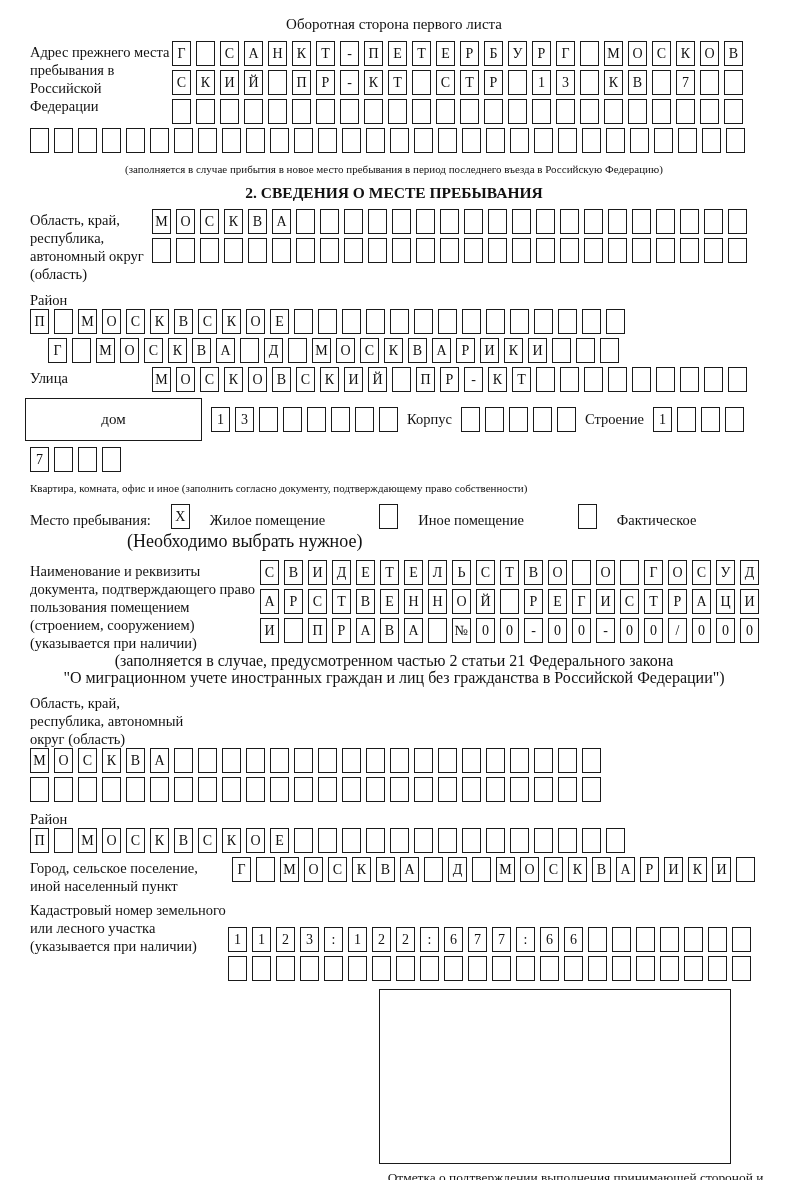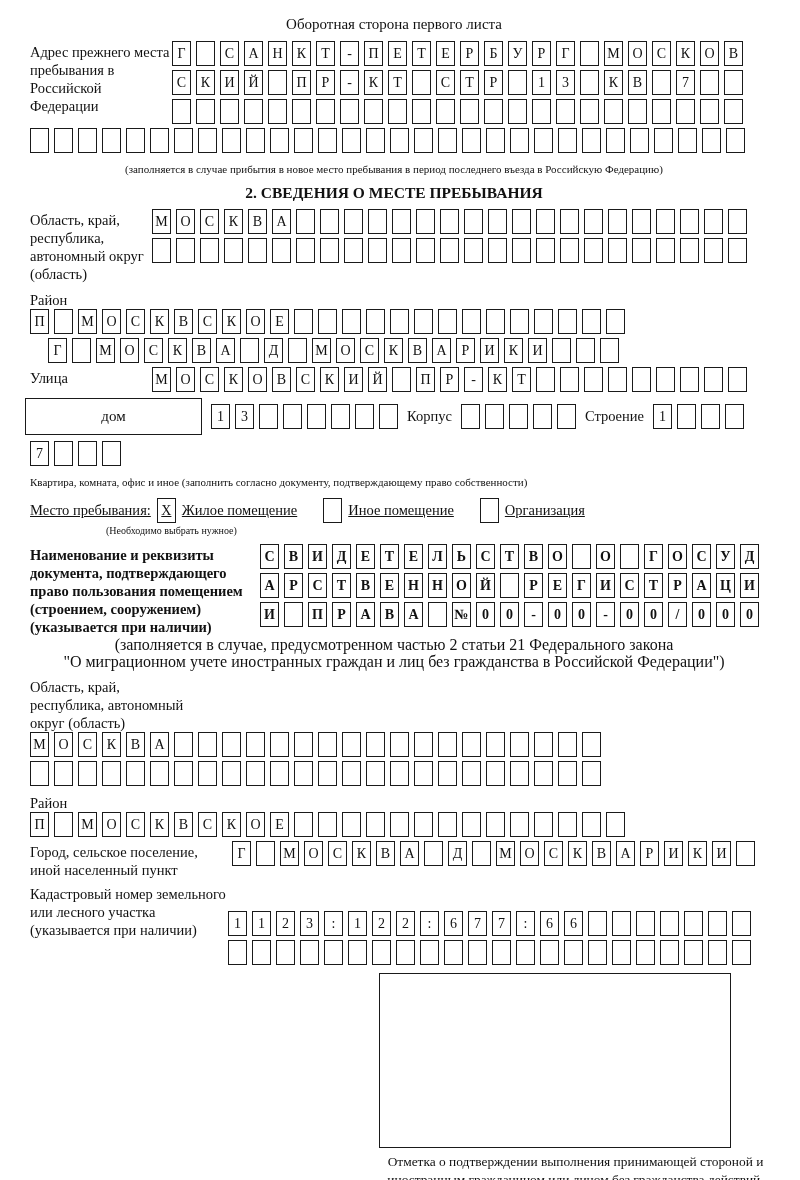--- a/index.html
+++ b/index.html
@@ -21,29 +21,29 @@
     font-size:14px;background:#fff;
   }
   .full{margin-top:4px;}
   .caption{font-size:11px;margin-top:10px;}
   .center{text-align:center;}
   .title{font-weight:bold;font-size:15.5px;text-align:center;margin:9px 0 7px 0;}
   .mt4{margin-top:4px;} .mt6{margin-top:6px;flex-direction:column;} .mt8{margin-top:8px;}
   .indent18{margin-left:18px;}
   .house-row{display:flex;align-items:center;gap:9px;margin-top:6px;}
   .wide-box{
-    box-sizing:border-box;border:1.6px solid #1a1a1a;height:37px;
+    box-sizing:border-box;border:1.6px solid #1a1a1a;height:43px;
     display:flex;align-items:center;justify-content:center;font-size:15px;background:#fff;
   }
   .wb175{width:177px;margin-left:-5px;} .wb195{width:197px;margin-left:5px;}
   .inline-label{font-size:14.5px;white-space:nowrap;}
-  .stay-row{display:flex;align-items:center;gap:6px;margin-top:10px;font-size:14.5px;text-decoration:underline;}
+  .stay-row{display:flex;align-items:flex-end;gap:20px;margin-top:10px;font-size:14.5px;}
   .stay-row .gap{width:14px;}
-  .choose-note{margin-left:76px;margin-top:2px;font-size:10px;}
-  .doc-block{margin-top:8px;font-weight:bold;}
+  .choose-note{margin-left:97px;margin-top:2px;font-size:18px;}
+  .doc-block{margin-top:8px;}
   .subnote{font-size:16px;text-align:center;line-height:17px;}
   .stamp-wrap{margin-left:333px;margin-top:8px;width:425px;}
   .stamp-box{width:352px;height:175px;border:1.6px solid #1a1a1a;box-sizing:border-box;background:#fff;margin-left:16px;}
   .stamp-note{margin-top:5px;font-size:13.4px;line-height:17.5px;text-align:center;font-family:Liberation Serif, serif;}
 </style>
 </head>
 <body>
 
 <div class="page">
 
@@ -362,21 +362,21 @@
 
   <div class="stay-row">
     <span>Место пребывания:</span>
     <span class="cbox">X</span>
     <span>Жилое помещение</span>
     <span class="gap"></span>
     <span class="cbox"></span>
     <span>Иное помещение</span>
     <span class="gap"></span>
     <span class="cbox"></span>
-    <span>Организация</span>
+    <span>Фактическое</span>
   </div>
   <div class="choose-note">(Необходимо выбрать нужное)</div>
 
   <div class="row doc-block">
     <div class="label-col w230">Наименование и реквизиты документа, подтверждающего право пользования помещением (строением, сооружением) (указывается при наличии)</div>
     <div class="boxes-col">
       <div class="box-row">
           <span class="cbox">С</span>
           <span class="cbox">В</span>
           <span class="cbox">И</span>

